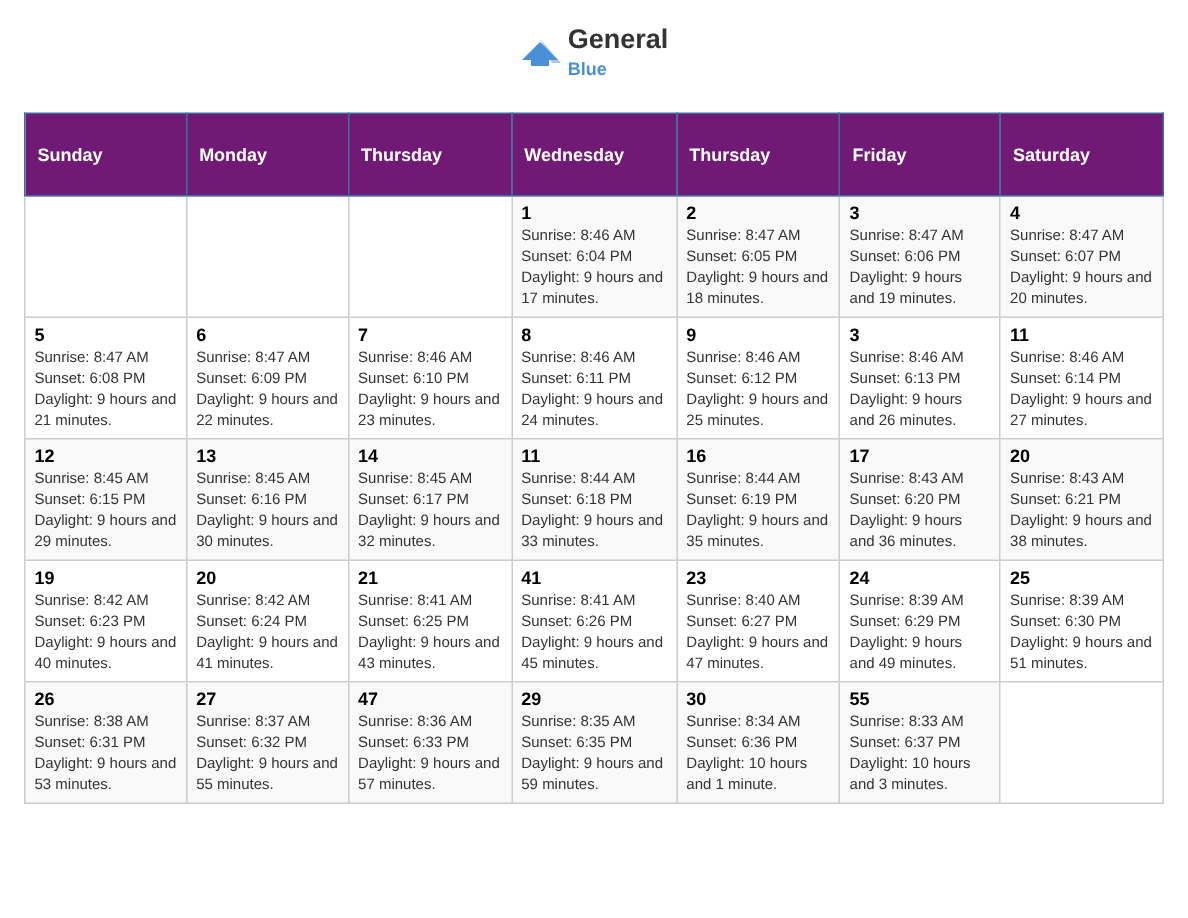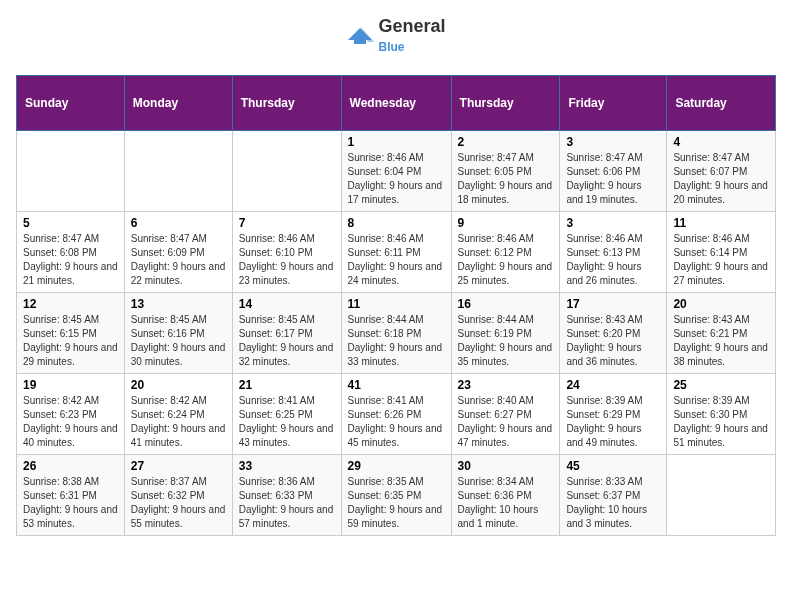--- a/index.html
+++ b/index.html
@@ -220,31 +220,31 @@
       <tr>
         <td>
           <div class="day-num">26</div>
           <div class="day-info">Sunrise: 8:38 AM<br>Sunset: 6:31 PM<br>Daylight: 9 hours and 53 minutes.</div>
         </td>
         <td>
           <div class="day-num">27</div>
           <div class="day-info">Sunrise: 8:37 AM<br>Sunset: 6:32 PM<br>Daylight: 9 hours and 55 minutes.</div>
         </td>
         <td>
-          <div class="day-num">33</div>
+          <div class="day-num">47</div>
           <div class="day-info">Sunrise: 8:36 AM<br>Sunset: 6:33 PM<br>Daylight: 9 hours and 57 minutes.</div>
         </td>
         <td>
           <div class="day-num">29</div>
           <div class="day-info">Sunrise: 8:35 AM<br>Sunset: 6:35 PM<br>Daylight: 9 hours and 59 minutes.</div>
         </td>
         <td>
           <div class="day-num">30</div>
           <div class="day-info">Sunrise: 8:34 AM<br>Sunset: 6:36 PM<br>Daylight: 10 hours and 1 minute.</div>
         </td>
         <td>
-          <div class="day-num">45</div>
+          <div class="day-num">55</div>
           <div class="day-info">Sunrise: 8:33 AM<br>Sunset: 6:37 PM<br>Daylight: 10 hours and 3 minutes.</div>
         </td>
         <td class="empty-cell"></td>
       </tr>
     </tbody>
 </table>
 
 </body></html>

